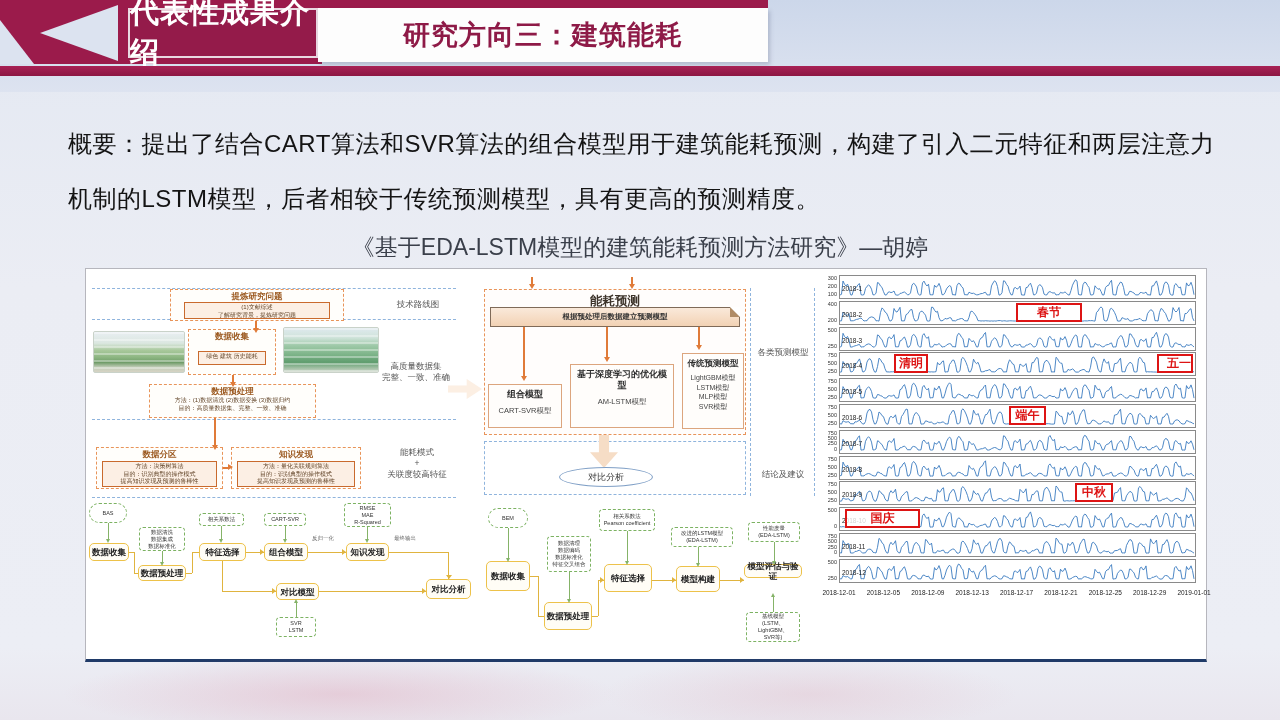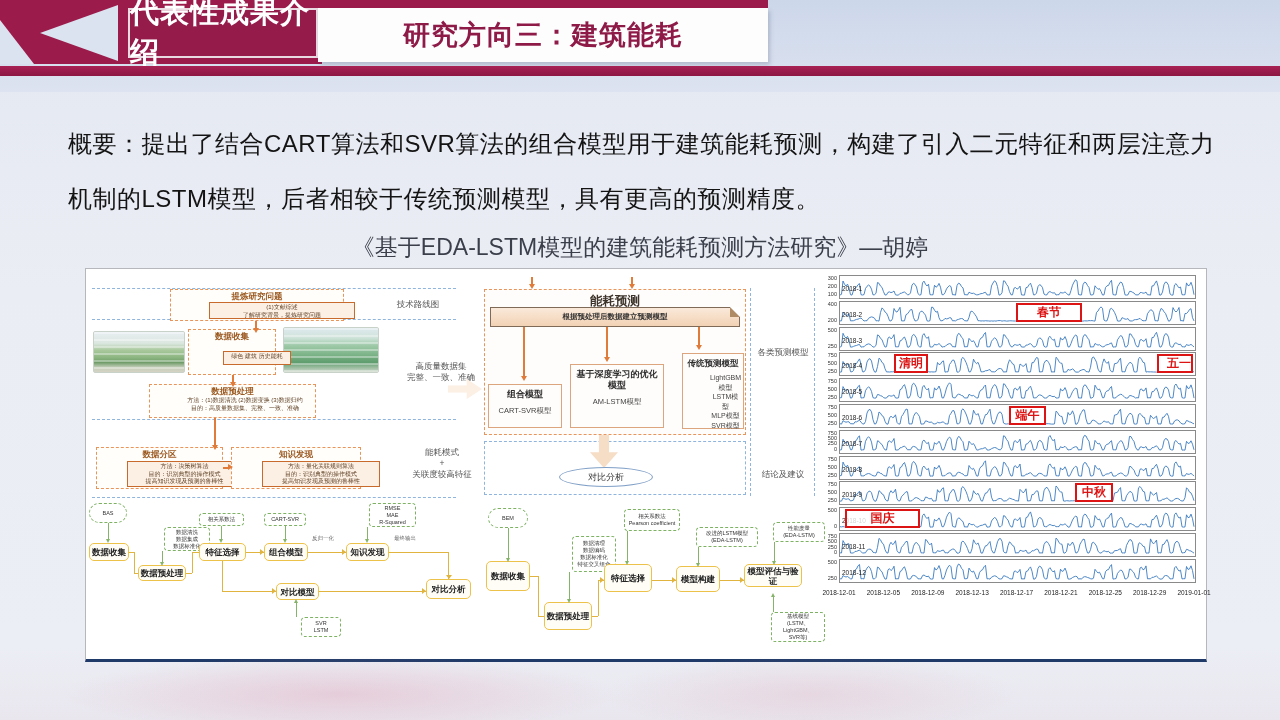--- a/index.html
+++ b/index.html
@@ -1,18 +1,18 @@
 <!DOCTYPE html>
 <html><head>
 <meta charset="utf-8">
 <style>
   html,body{margin:0;padding:0;background:#c8cfdd;font-family:"Liberation Sans","DejaVu Sans",sans-serif;}
   #slide{position:relative;width:1280px;height:720px;margin:0 auto;overflow:hidden;
          background:linear-gradient(180deg,#e3e8f2 0%,#ebedf4 40%,#eceef5 90%,#e9e6ee 100%);}
-  .pre{white-space:pre-line;margin-left:25px;}
+  .pre{white-space:pre-line;}
   
   .hdr{position:absolute;left:0;top:0;width:1280px;height:92px;background:linear-gradient(180deg,#ccd7ea 0%,#dde3f0 100%);}
   .hdr-topstrip{position:absolute;left:0;top:0;width:768px;height:8px;background:#9b1b4b;}
   .band{position:absolute;left:0;top:0;width:322px;height:64px;background:#9b1b4b;}
   .band-notch{position:absolute;left:40px;top:5px;width:78px;height:56px;background:#dce3f0;clip-path:polygon(100% 0,0 50%,100% 100%);}
   .band-cornercut{position:absolute;left:0;top:20px;width:34px;height:44px;background:#dce3f0;clip-path:polygon(0 100%,0 0,100% 100%);}
   .hdr-tab{position:absolute;left:128px;top:8px;width:190px;height:50px;background:#941b4a;border:2px solid #e9d9e1;
            display:flex;align-items:center;justify-content:center;color:#fff;font-size:29px;font-weight:bold;letter-spacing:1px;box-sizing:border-box;}
   .hdr-white{position:absolute;left:318px;top:8px;width:450px;height:54px;background:#fdfdfd;box-shadow:2px 3px 4px rgba(70,80,110,.25);
              display:flex;align-items:center;justify-content:center;}
@@ -177,21 +177,21 @@
       <div class="tri d o" style="left:435px;top:107px"></div>
     <div class="vl oc" style="left:520px;top:58px;height:31px"></div>
       <div class="tri d o" style="left:518px;top:88px"></div>
     <div class="vl oc" style="left:612px;top:58px;height:19px"></div>
       <div class="tri d o" style="left:610px;top:76px"></div>
 
     <div class="mbox" style="left:402px;top:115px;width:74px;height:44px">
       <div class="t">组合模型</div>
       <div class="b">CART-SVR模型</div>
     </div>
-    <div class="mbox" style="left:484px;top:95px;width:94px;height:64px">
+    <div class="mbox" style="left:484px;top:95px;width:104px;height:64px">
       <div class="t">基于深度学习的优化模型</div>
       <div class="b">AM-LSTM模型</div>
     </div>
     <div class="mbox" style="left:596px;top:84px;width:62px;height:76px">
       <div class="t" style="font-size:8.5px">传统预测模型</div>
       <div class="b pre" style="margin-top:4px;font-size:7px;line-height:9.5px">LightGBM模型
 LSTM模型
 MLP模型
 SVR模型</div>
     </div>
@@ -262,21 +262,21 @@
 数据编码
 数据标准化
 特征交叉组合</div>
     <div class="ybox" style="left:458px;top:333px;width:48px;height:28px">数据预处理</div>
     <div class="ybox" style="left:518px;top:295px;width:48px;height:28px">特征选择</div>
     <div class="note pre" style="left:513px;top:240px;width:56px;height:22px">相关系数法
 Pearson coefficient</div>
     <div class="ybox" style="left:590px;top:297px;width:44px;height:26px">模型构建</div>
     <div class="note pre" style="left:585px;top:258px;width:62px;height:20px">改进的LSTM模型
 (EDA-LSTM)</div>
-    <div class="ybox" style="left:658px;top:295px;width:58px;height:23px">模型评估与验证</div>
+    <div class="ybox" style="left:658px;top:295px;width:58px;height:14px">模型评估与验证</div>
     <div class="note pre" style="left:662px;top:253px;width:52px;height:20px">性能度量
 (EDA-LSTM)</div>
     <div class="note pre" style="left:660px;top:343px;width:54px;height:30px">基线模型
 (LSTM、LightGBM、
 SVR等)</div>
 
     <div class="vl thin gc" style="left:422px;top:259px;height:31px"></div>
       <div class="tri d g" style="left:420px;top:289px"></div>
     <div class="vl thin gc" style="left:483px;top:303px;height:28px"></div>
       <div class="tri d g" style="left:481px;top:330px"></div>

